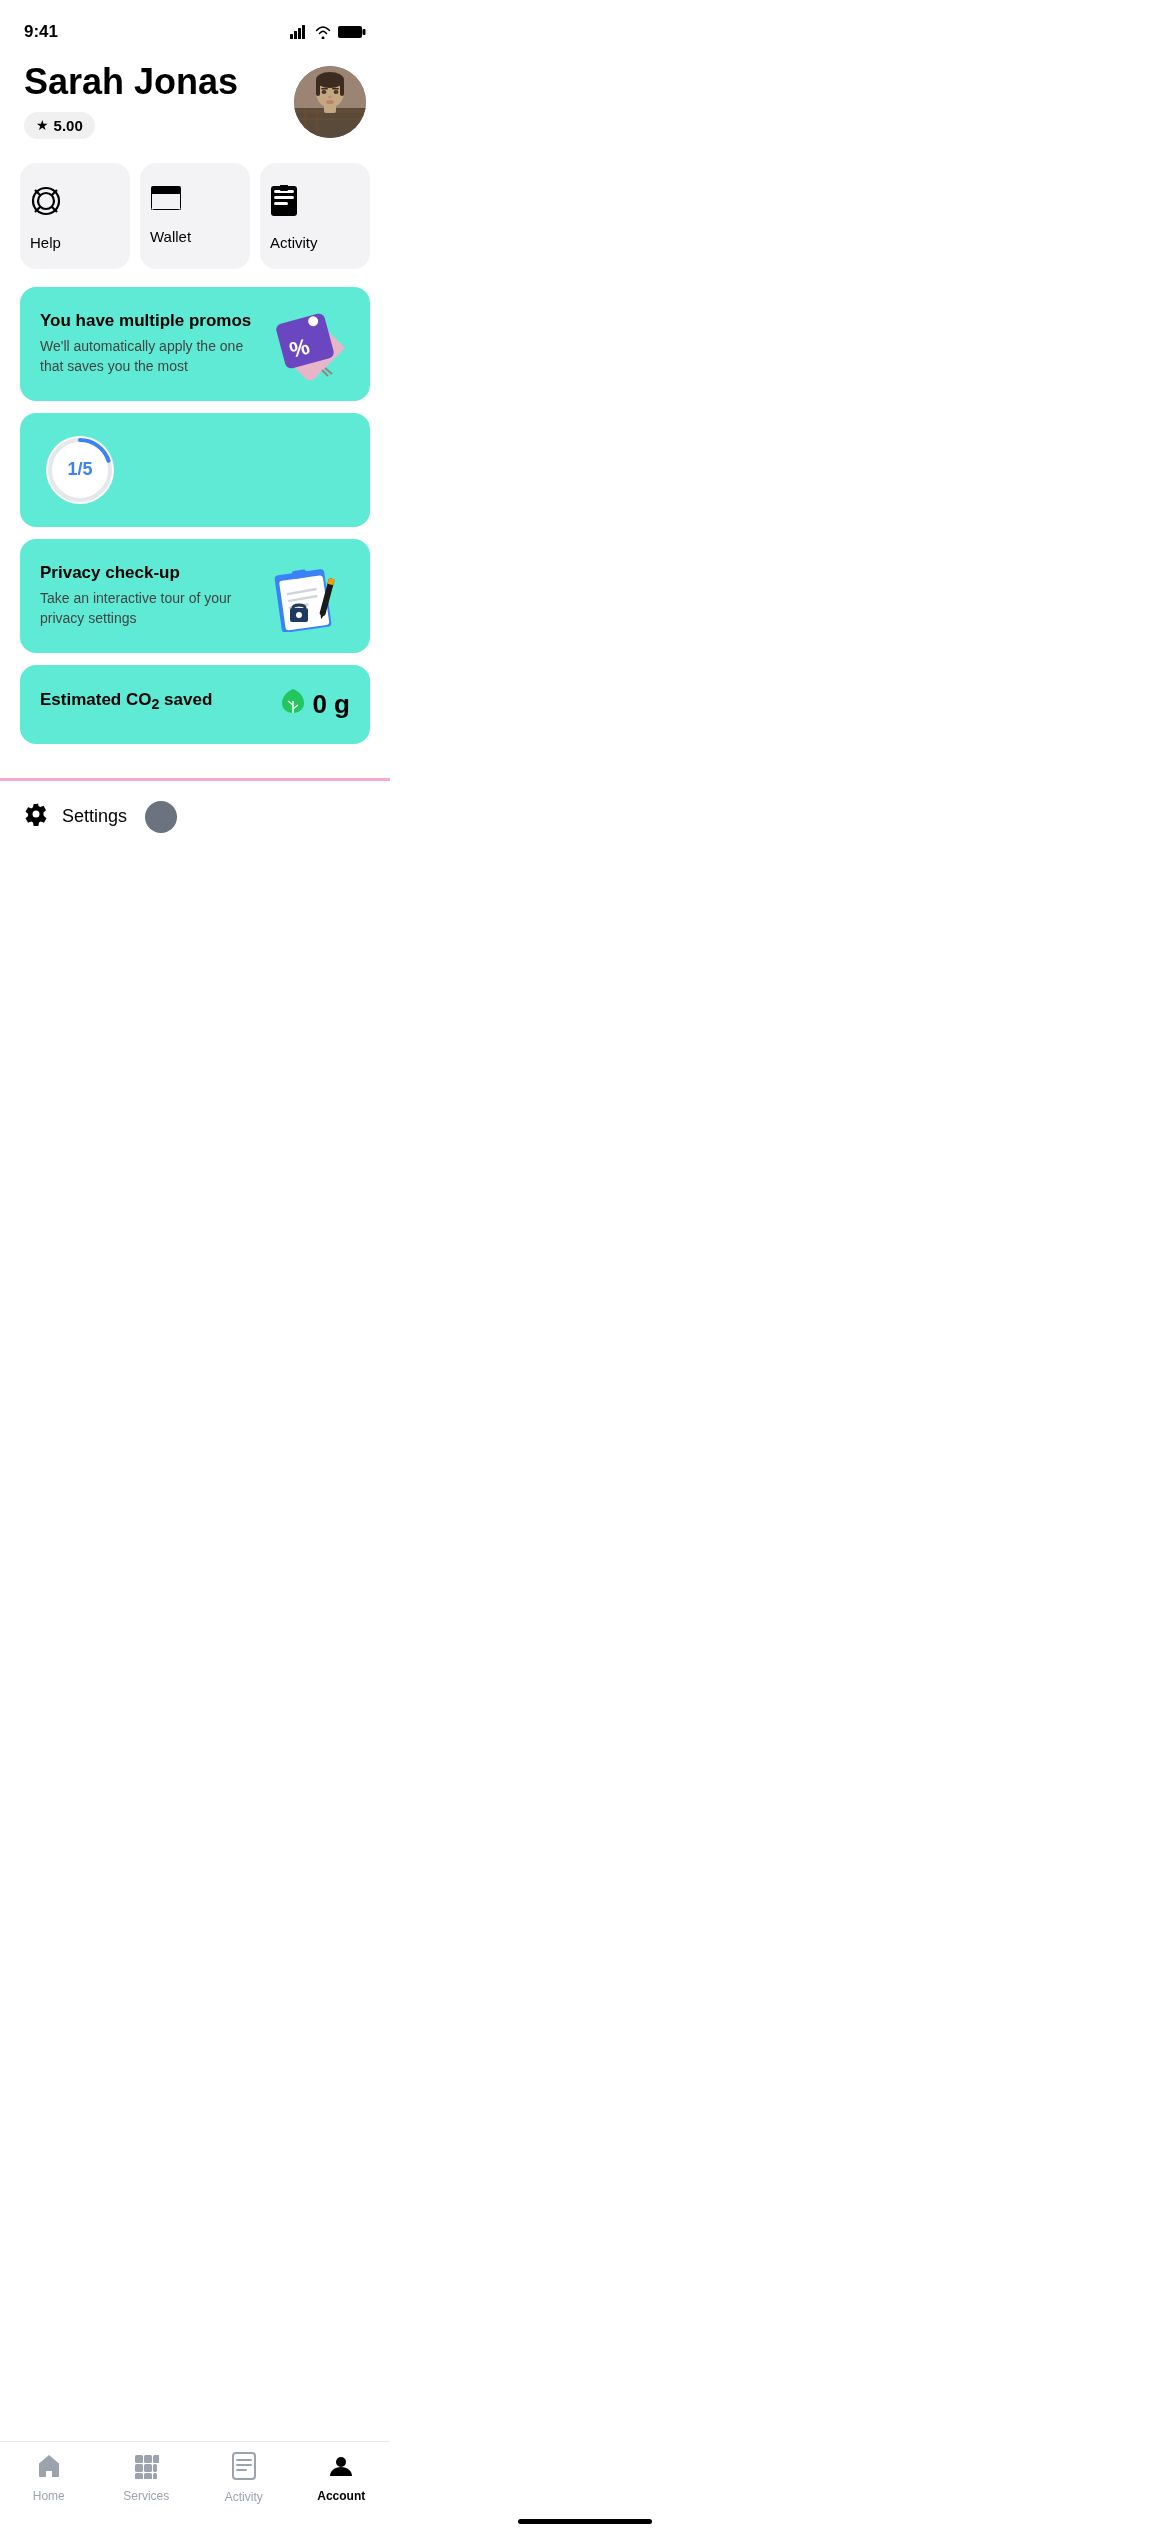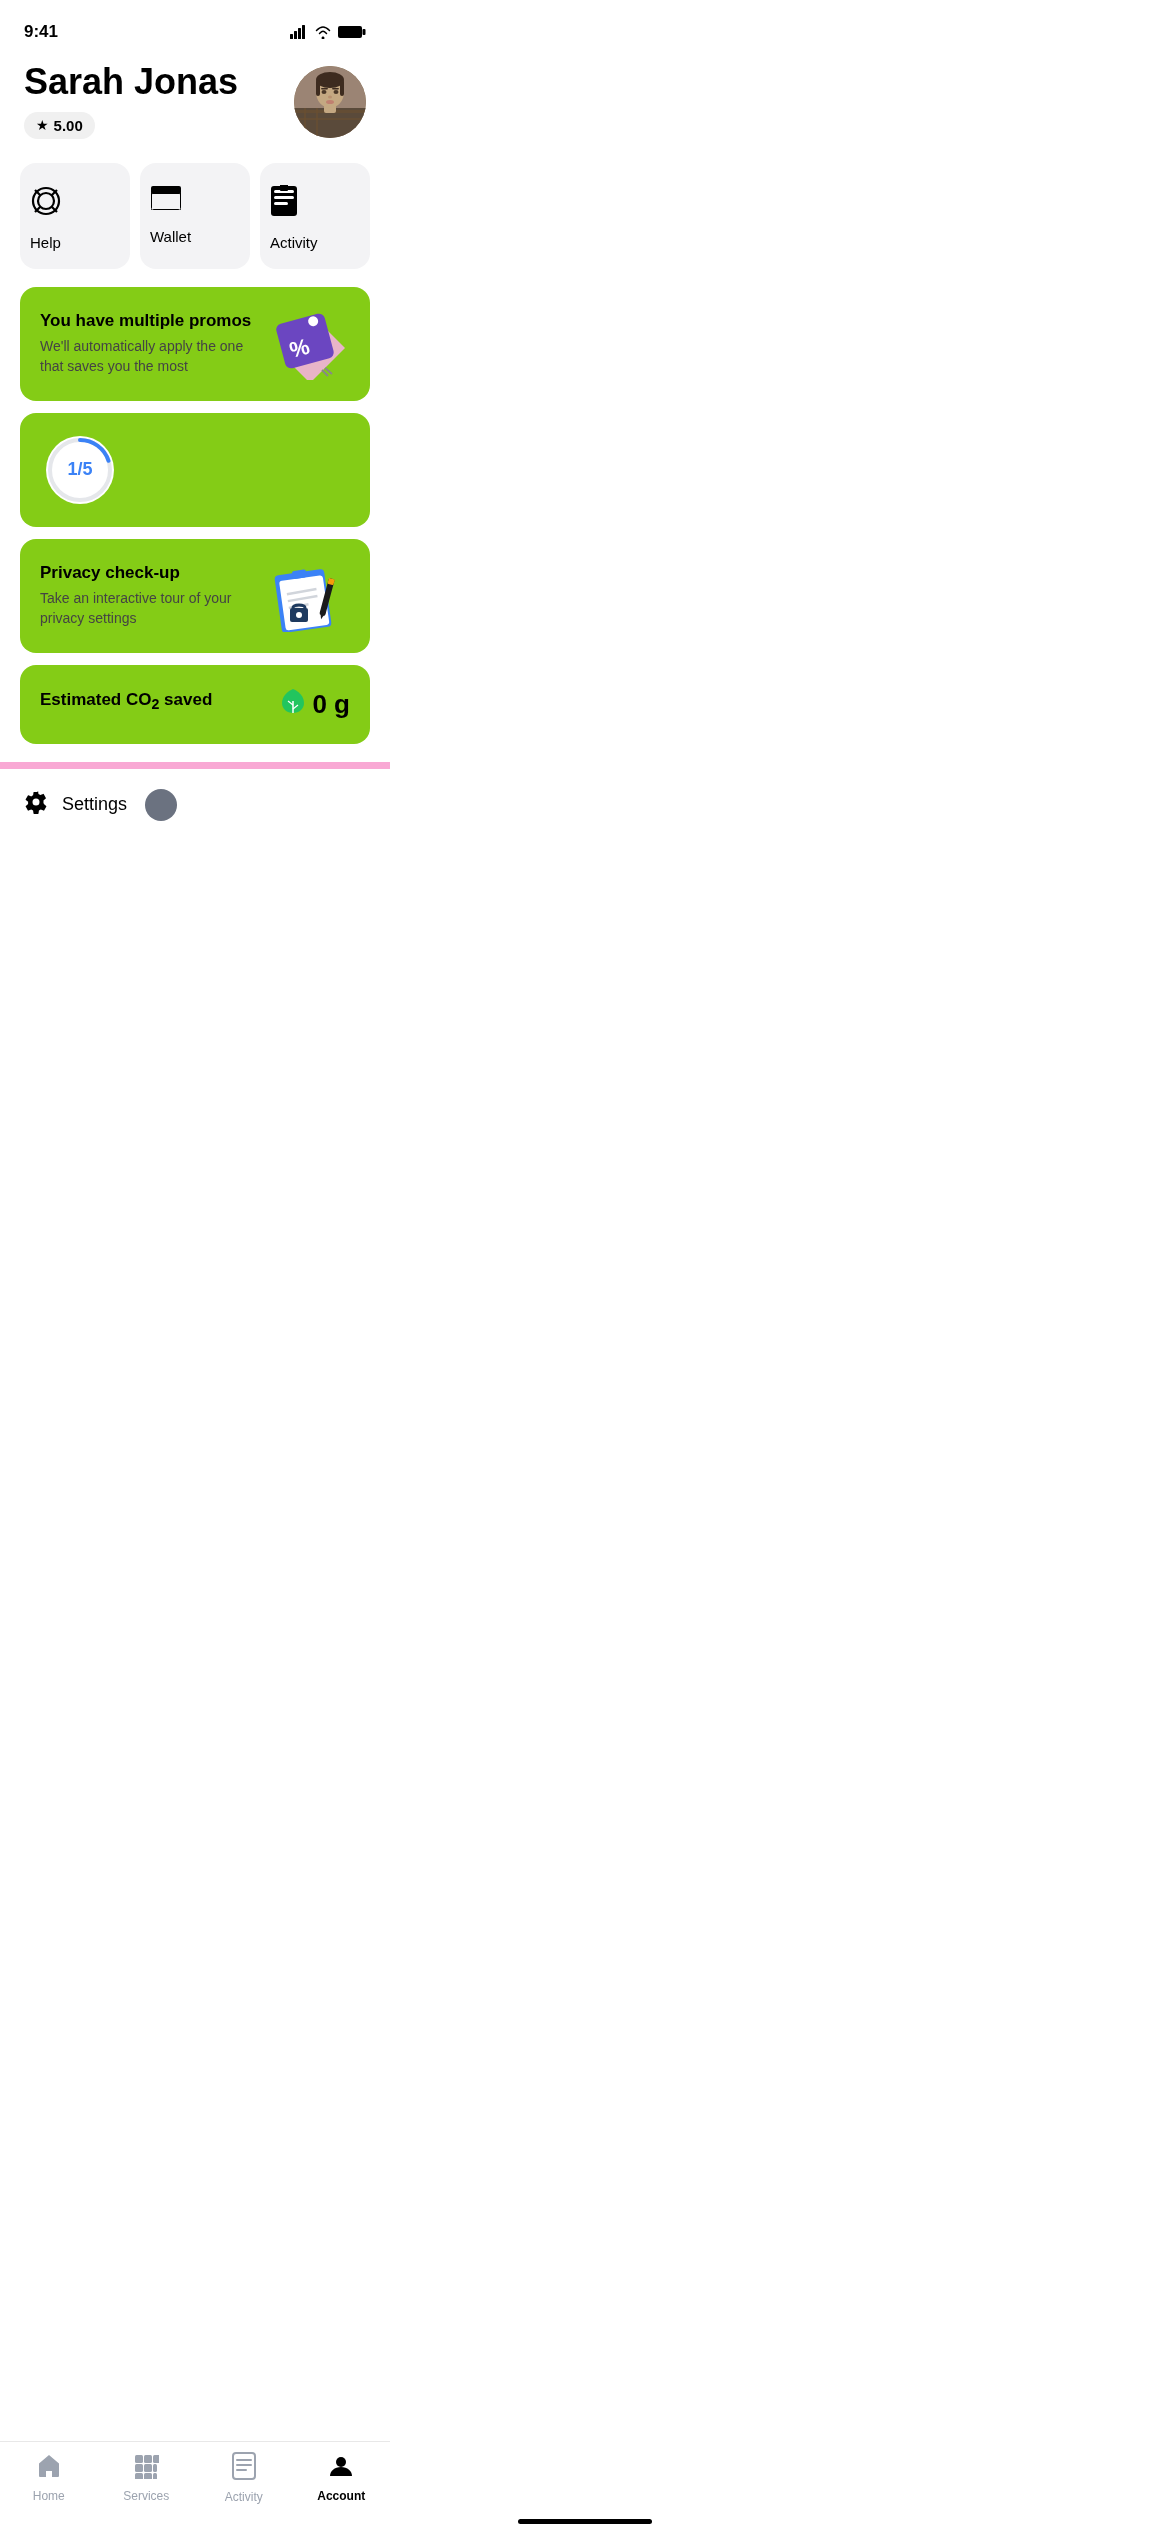--- a/index.html
+++ b/index.html
@@ -96,21 +96,21 @@
     }
 
     
     .cards-section {
       padding: 10px 20px;
       display: flex;
       flex-direction: column;
       gap: 12px;
     }
     .card {
-      background: #84cc16;
+      background: #5eead4;
       border-radius: 16px;
       padding: 22px 20px;
       display: flex;
       align-items: center;
       justify-content: space-between;
       cursor: pointer;
       min-height: 90px;
     }
     .card-text { flex: 1; padding-right: 12px; }
     .card-title {
@@ -166,22 +166,22 @@
       color: #000;
     }
     .leaf-icon { color: #22c55e; font-size: 26px; }
 
     
     .settings-row {
       display: flex;
       align-items: center;
       gap: 14px;
       padding: 20px 24px 16px 24px;
-      border-top: 7px solid #f9a8d4;
-      margin-top: 8px;
+      border-top: 3px solid #f9a8d4;
+      margin-top: 24px;
     }
     .settings-icon { font-size: 22px; color: #000; }
     .settings-label {
       font-size: 18px;
       font-weight: 500;
       color: #000;
     }
     .settings-dot {
       width: 32px;
       height: 32px;

